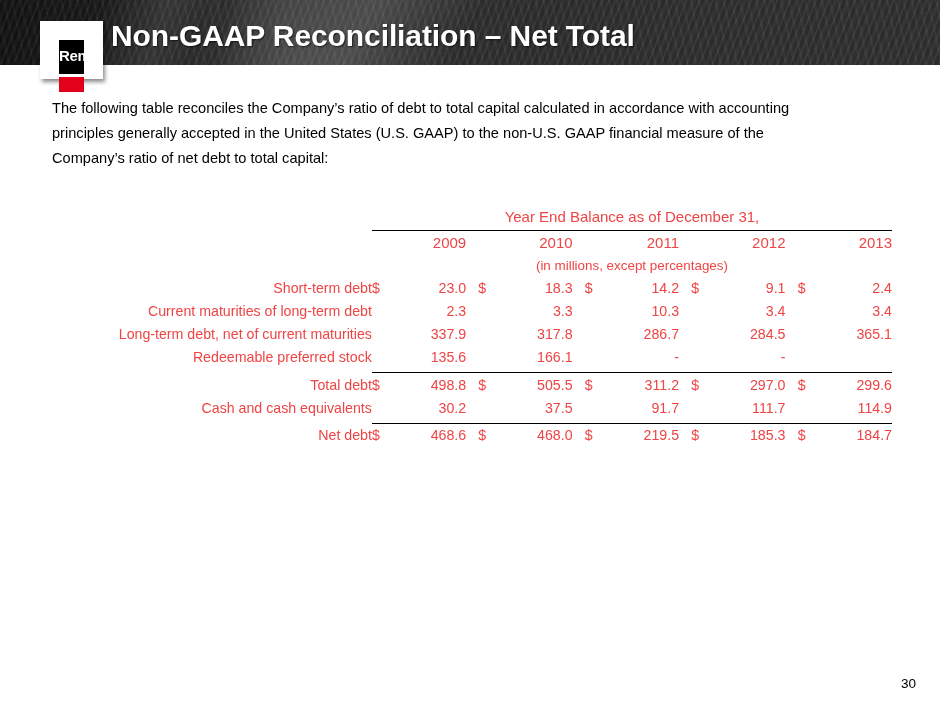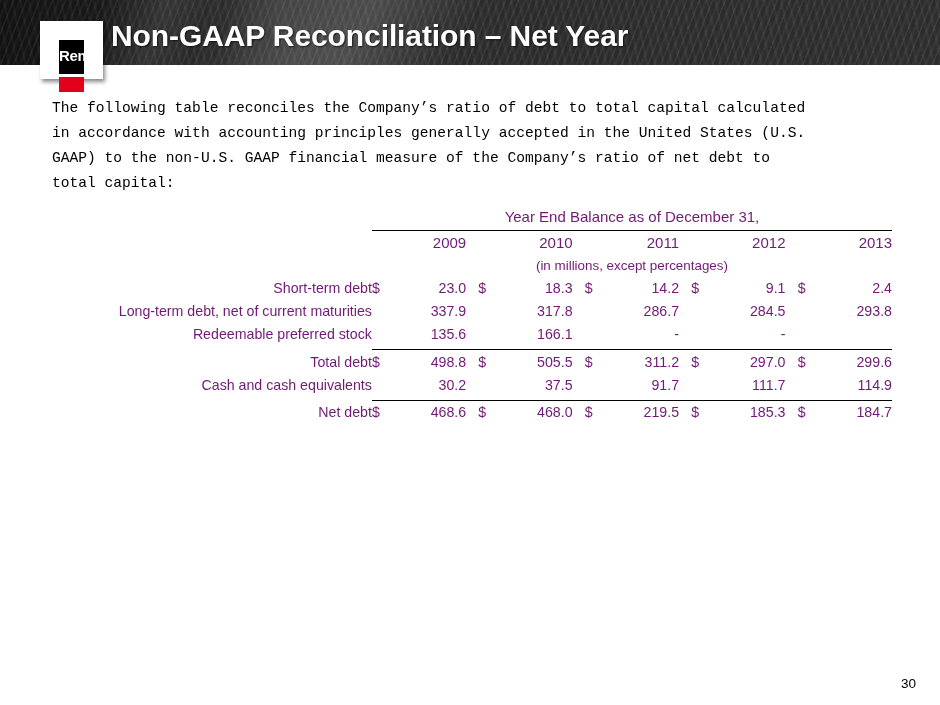--- a/index.html
+++ b/index.html
@@ -136,35 +136,35 @@
 
   
   .intro {
     position: absolute;
     left: 52px;
     top: 96px;
     width: 760px;
     font-size: 14.6px;
     color: #000000;
     line-height: 25px;
-    font-family: Liberation Mono, monospace;
+    font-family: Liberation Sans, sans-serif;
   }
 
   
   .table-wrap {
     position: absolute;
     left: 52px;
     top: 205px;
     width: 840px;
   }
   table.fin {
     border-collapse: collapse;
     width: 840px;
     font-size: 14.2px;
-    color: #701a75;
+    color: #ef4444;
     font-family: "Liberation Sans", sans-serif;
   }
   table.fin td, table.fin th {
     padding: 0;
     font-weight: normal;
     vertical-align: bottom;
     line-height: 23px;
   }
 
   .col-label   { width: 330px; text-align: right; padding-right: 6px; white-space: nowrap; }
@@ -209,21 +209,21 @@
     color: #000000;
     font-family: "Liberation Sans", sans-serif;
   }
 </style>
 </head>
 <body>
 
 <div class="banner">
   <div class="banner-sheen"></div>
   <div class="banner-sheen2"></div>
-  <div class="banner-title">Non-GAAP Reconciliation – Net Year</div>
+  <div class="banner-title">Non-GAAP Reconciliation – Net Total</div>
 </div>
 
 <div class="logo">
   <div class="logo-top">
     <div class="logo-word">Remy</div>
   </div>
   <div class="logo-gap"></div>
   <div class="logo-bar"></div>
 </div>
 
@@ -290,35 +290,52 @@
           <td class="col-cur">$</td>
           <td class="col-num">14.2</td>
           <td class="col-pad"></td>
           <td class="col-cur">$</td>
           <td class="col-num">9.1</td>
           <td class="col-pad"></td>
           <td class="col-cur">$</td>
           <td class="col-num">2.4</td>
         </tr>
         <tr>
+          <td class="col-label">Current maturities of long-term debt</td>
+          <td class="col-cur"></td>
+          <td class="col-num">2.3</td>
+          <td class="col-pad"></td>
+          <td class="col-cur"></td>
+          <td class="col-num">3.3</td>
+          <td class="col-pad"></td>
+          <td class="col-cur"></td>
+          <td class="col-num">10.3</td>
+          <td class="col-pad"></td>
+          <td class="col-cur"></td>
+          <td class="col-num">3.4</td>
+          <td class="col-pad"></td>
+          <td class="col-cur"></td>
+          <td class="col-num">3.4</td>
+        </tr>
+        <tr>
           <td class="col-label">Long-term debt, net of current maturities</td>
           <td class="col-cur"></td>
           <td class="col-num">337.9</td>
           <td class="col-pad"></td>
           <td class="col-cur"></td>
           <td class="col-num">317.8</td>
           <td class="col-pad"></td>
           <td class="col-cur"></td>
           <td class="col-num">286.7</td>
           <td class="col-pad"></td>
           <td class="col-cur"></td>
           <td class="col-num">284.5</td>
           <td class="col-pad"></td>
           <td class="col-cur"></td>
-          <td class="col-num">293.8</td>
+          <td class="col-num">365.1</td>
         </tr>
         <tr>
           <td class="col-label">Redeemable preferred stock</td>
           <td class="col-cur"></td>
           <td class="col-num">135.6</td>
           <td class="col-pad"></td>
           <td class="col-cur"></td>
           <td class="col-num">166.1</td>
           <td class="col-pad"></td>
           <td class="col-cur"></td>

